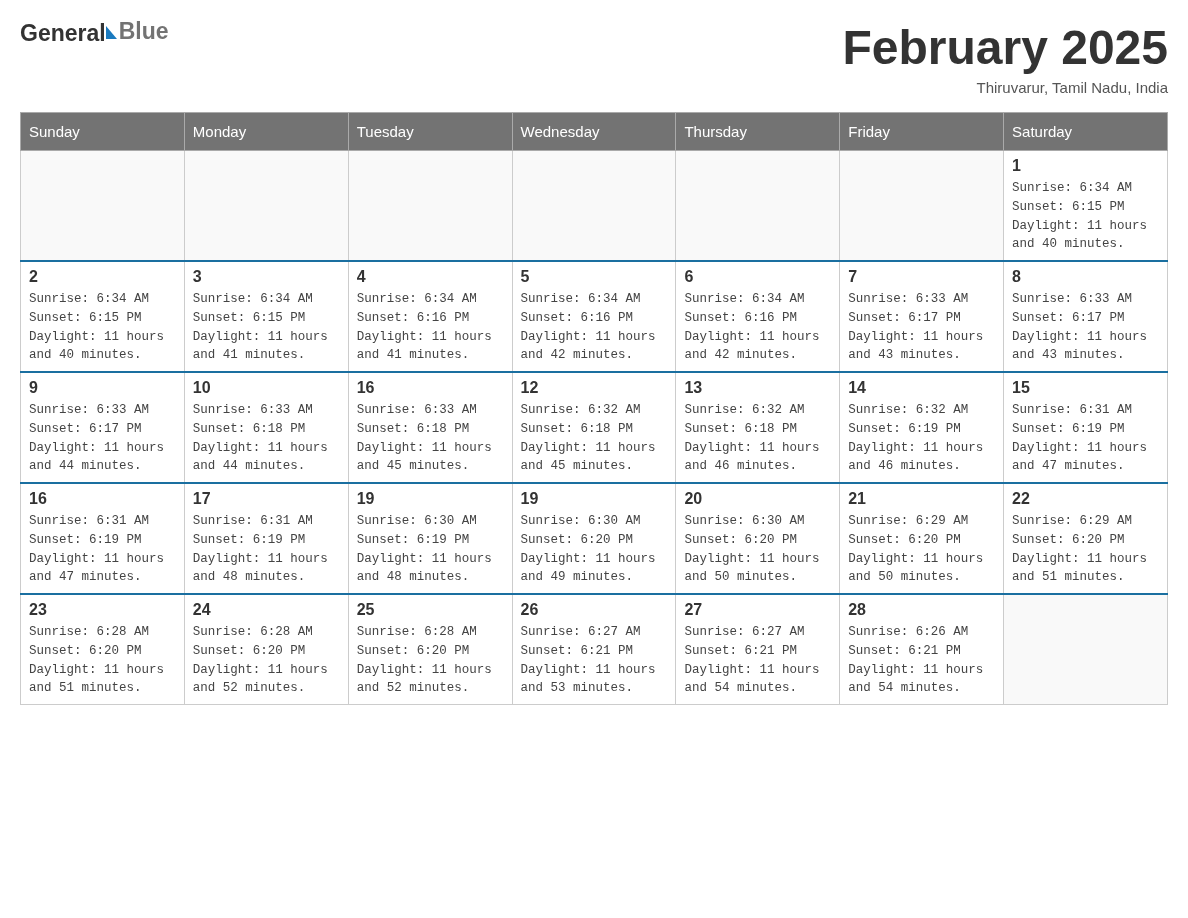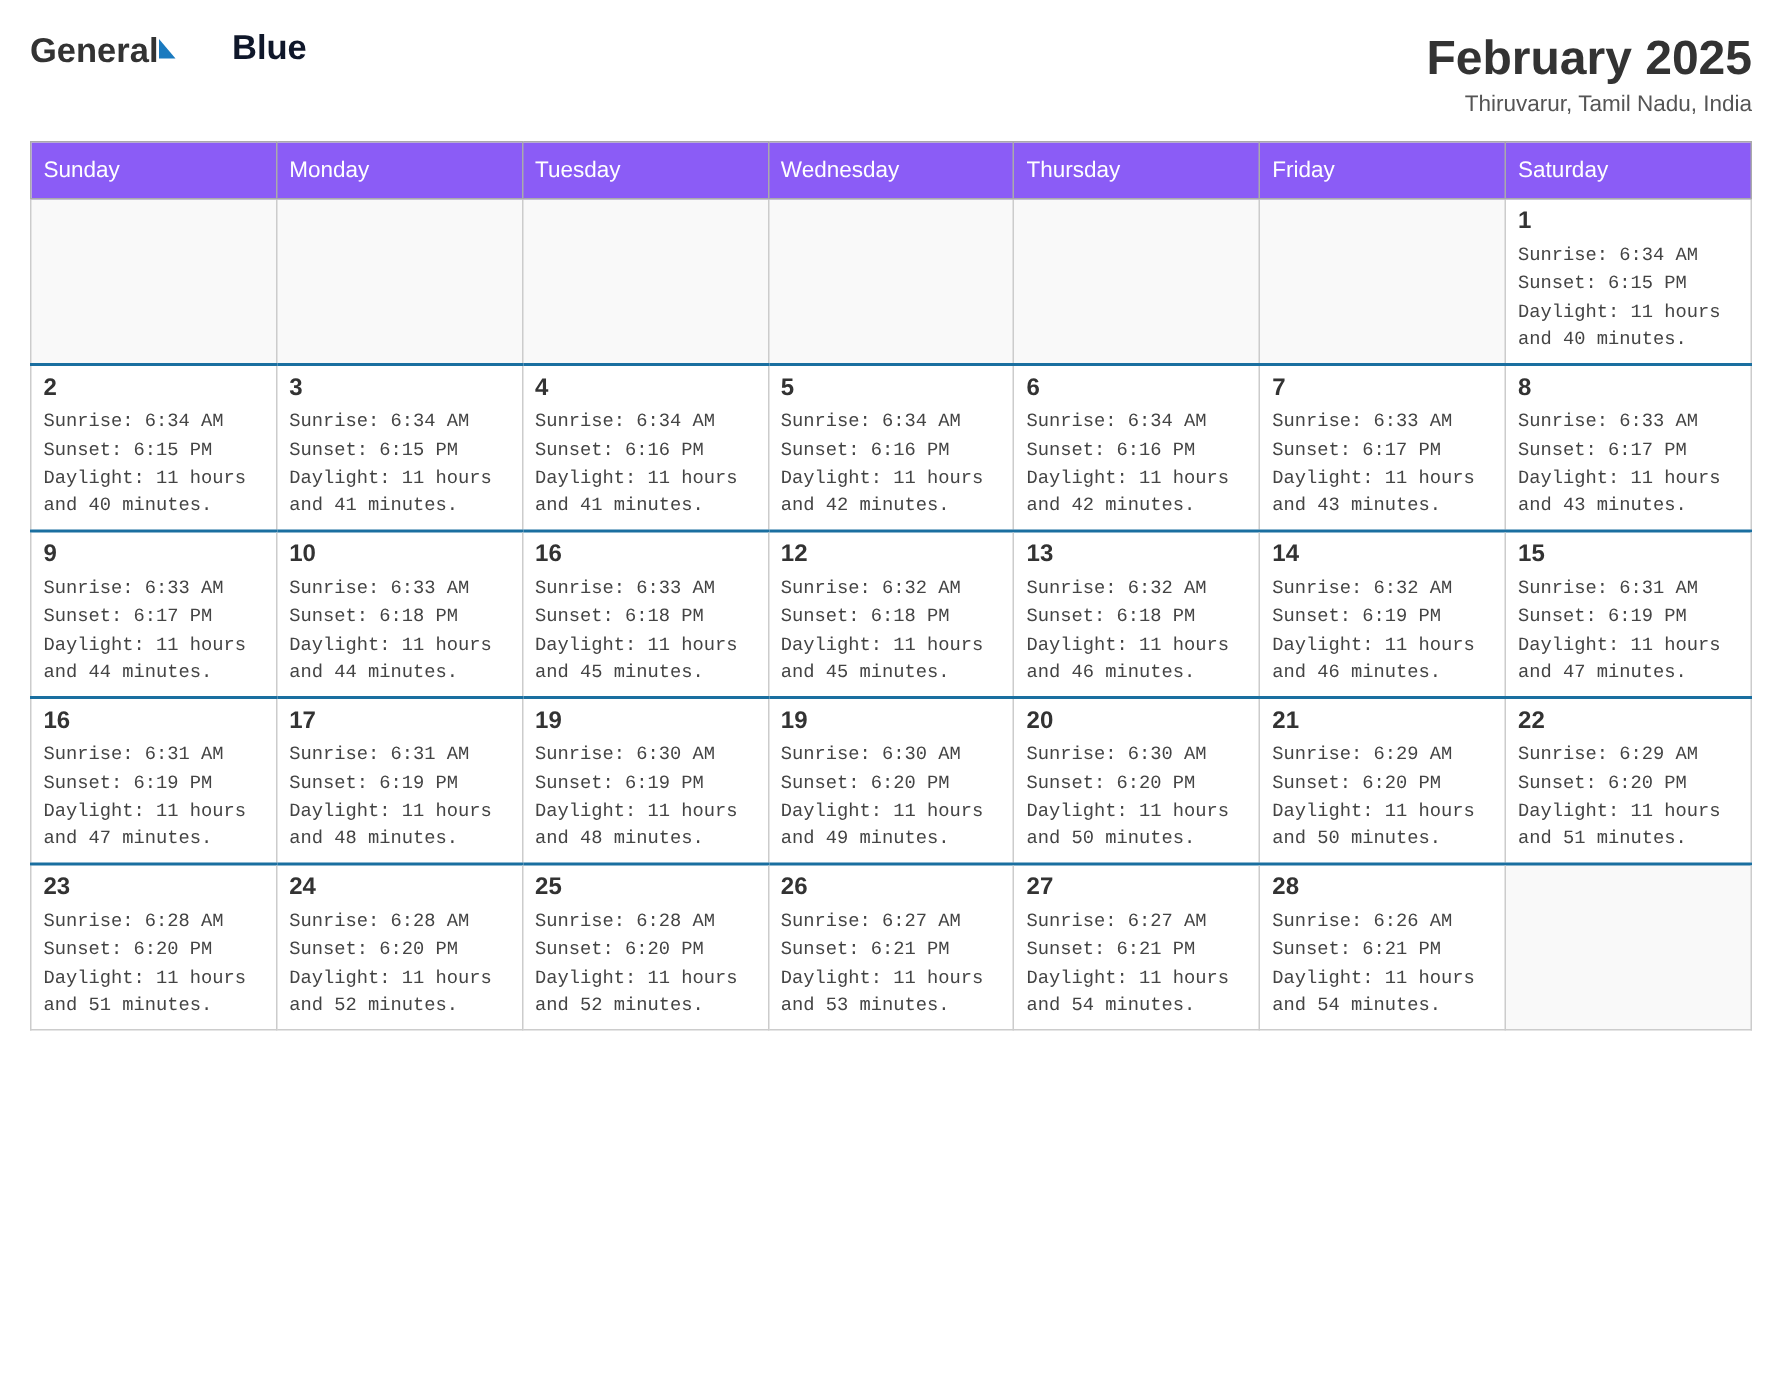--- a/index.html
+++ b/index.html
@@ -17,36 +17,36 @@
     }
     .logo {
       display: flex;
       flex-direction: row;
       align-items: flex-start;
     }
     .title-section {
       text-align: right;
     }
     .calendar-title {
-      font-size: 32px;
+      font-size: 48px;
       font-weight: bold;
       color: #333;
     }
     .calendar-subtitle {
       font-size: 15px;
       color: #555;
       margin-top: 4px;
     }
     .calendar {
       width: 100%;
       border-collapse: collapse;
       border: 1px solid #aaa;
     }
     .calendar thead tr th {
-      background-color: #8b5cf6;
+      background-color: #737373;
       color: #fff;
       padding: 10px 8px;
       font-size: 15px;
       font-weight: normal;
       text-align: left;
       border: 1px solid #aaa;
     }
     .calendar tbody tr td {
       vertical-align: top;
       padding: 6px 8px;
@@ -94,24 +94,23 @@
       height: 0;
       border-style: solid;
       border-width: 13px 0 0 11px;
       border-color: transparent transparent transparent #1a7abf;
       display: inline-block;
       margin-bottom: 2px;
     }
     .logo-bottom {
       font-size: 23px;
       font-weight: bold;
-      color: #0f172a;
+      color: #737373;
       margin-top: -2px;
       padding-left: 2px;
-      margin-left: 36px;
     }
   </style>
 </head>
 <body>
 
 <div class="header">
   <div class="logo">
     <div class="logo-row">
       <span class="logo-text-general">General</span>
       <span class="logo-text-blue-arrow">

